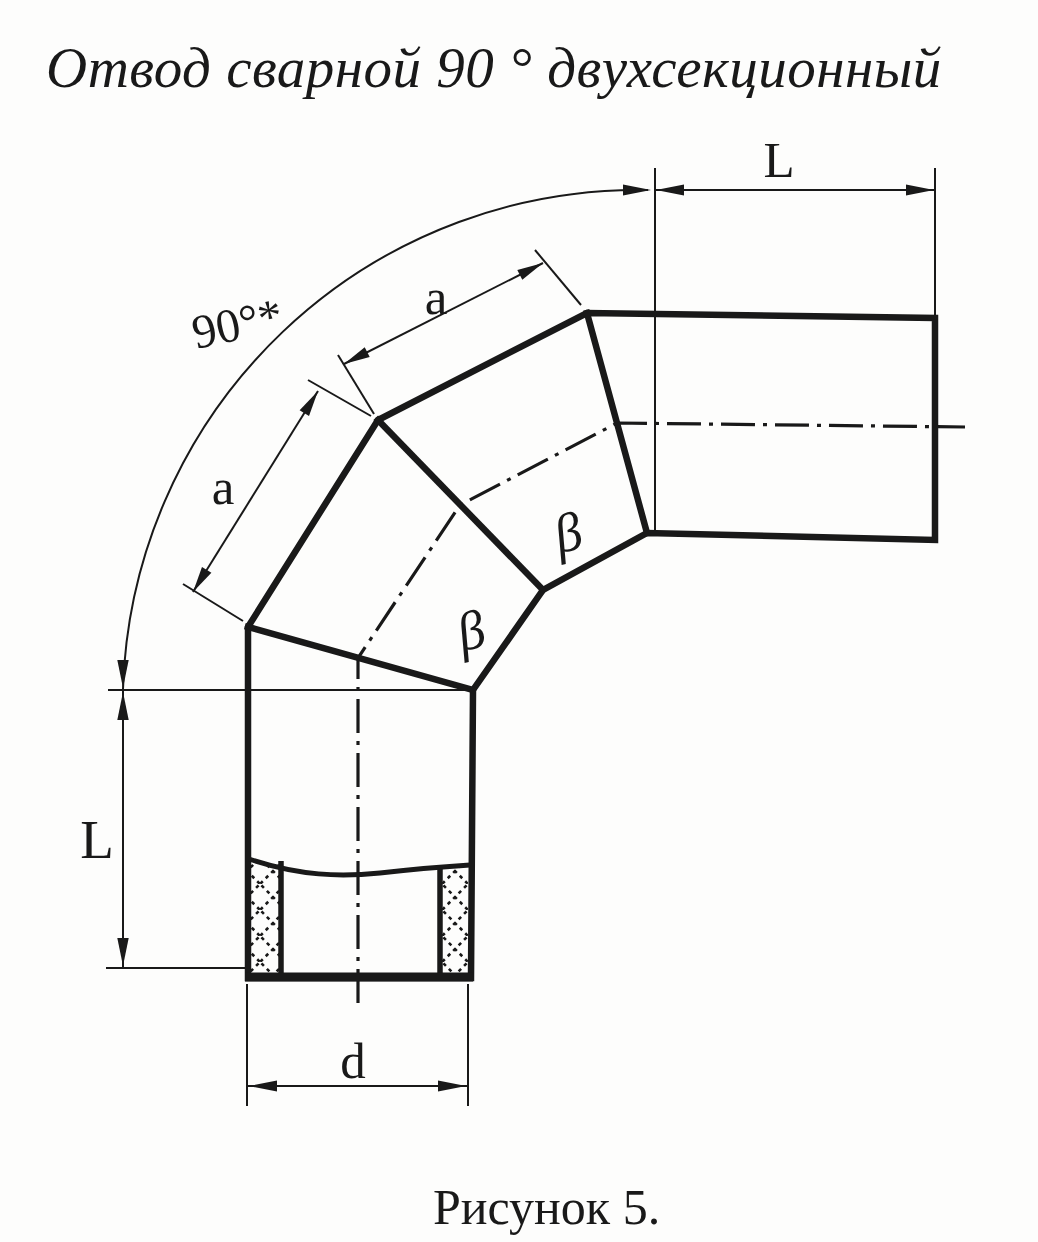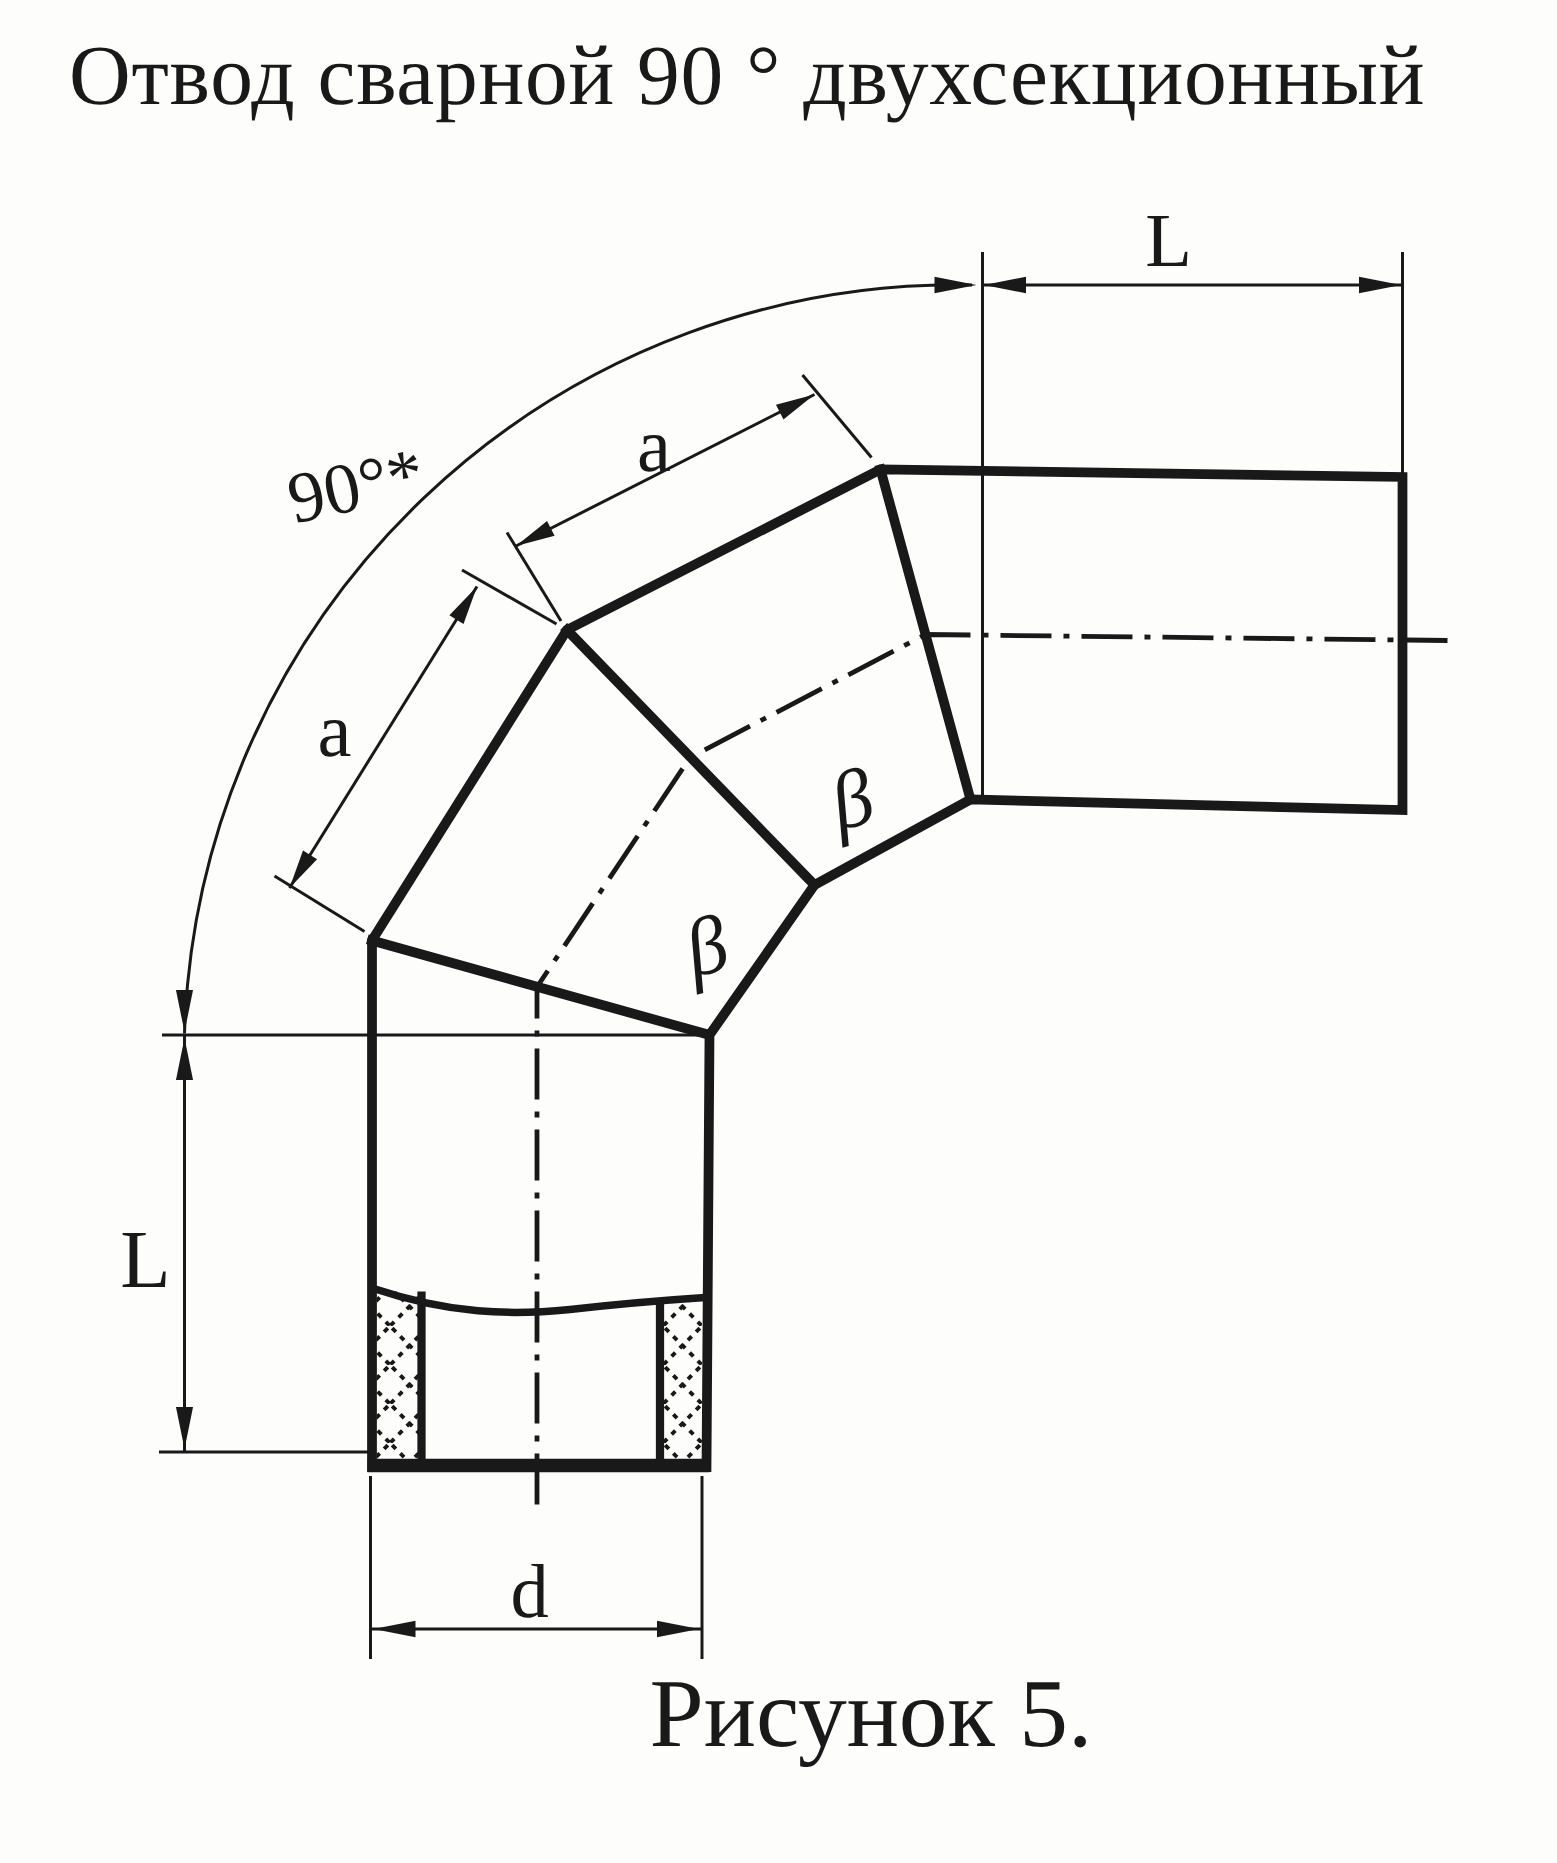--- a/index.html
+++ b/index.html
@@ -5,28 +5,29 @@
   html,body{margin:0;padding:0;background:#e8e8e8;}
   .page{
     position:relative;
     width:1038px;height:1242px;
     background:#fdfdfc;
     overflow:hidden;
     font-family:"Liberation Serif", serif;
     color:#191919;
   }
   .title{
-    position:absolute;left:46px;top:20px;
+    position:absolute;left:46px;top:37px;
     font-size:57px;line-height:1.1;
     white-space:nowrap;
     letter-spacing:0.5px;
+    font-style:italic;
   }
   .caption{
-    position:absolute;left:433px;top:1108px;
-    font-size:65px;line-height:1.1;
+    position:absolute;left:433px;top:1180px;
+    font-size:50px;line-height:1.1;
     white-space:nowrap;
   }
   svg text{
     font-family:"Liberation Serif", serif;
     fill:#191919;
   }
   .dim-label{font-size:51px;}
   .dim-label-big{font-size:55px;}
   .angle-label{font-size:48px;}
   .beta{font-size:54px;font-style:italic;}

